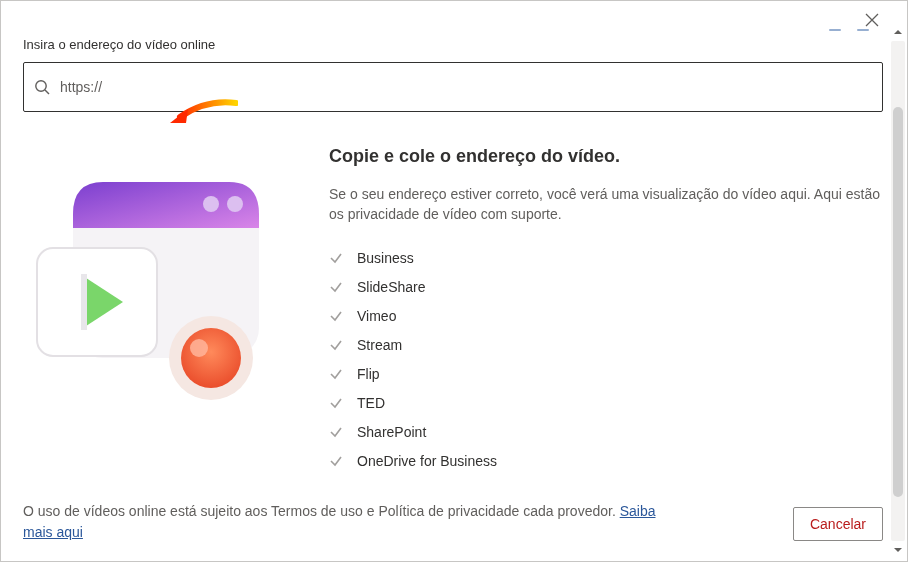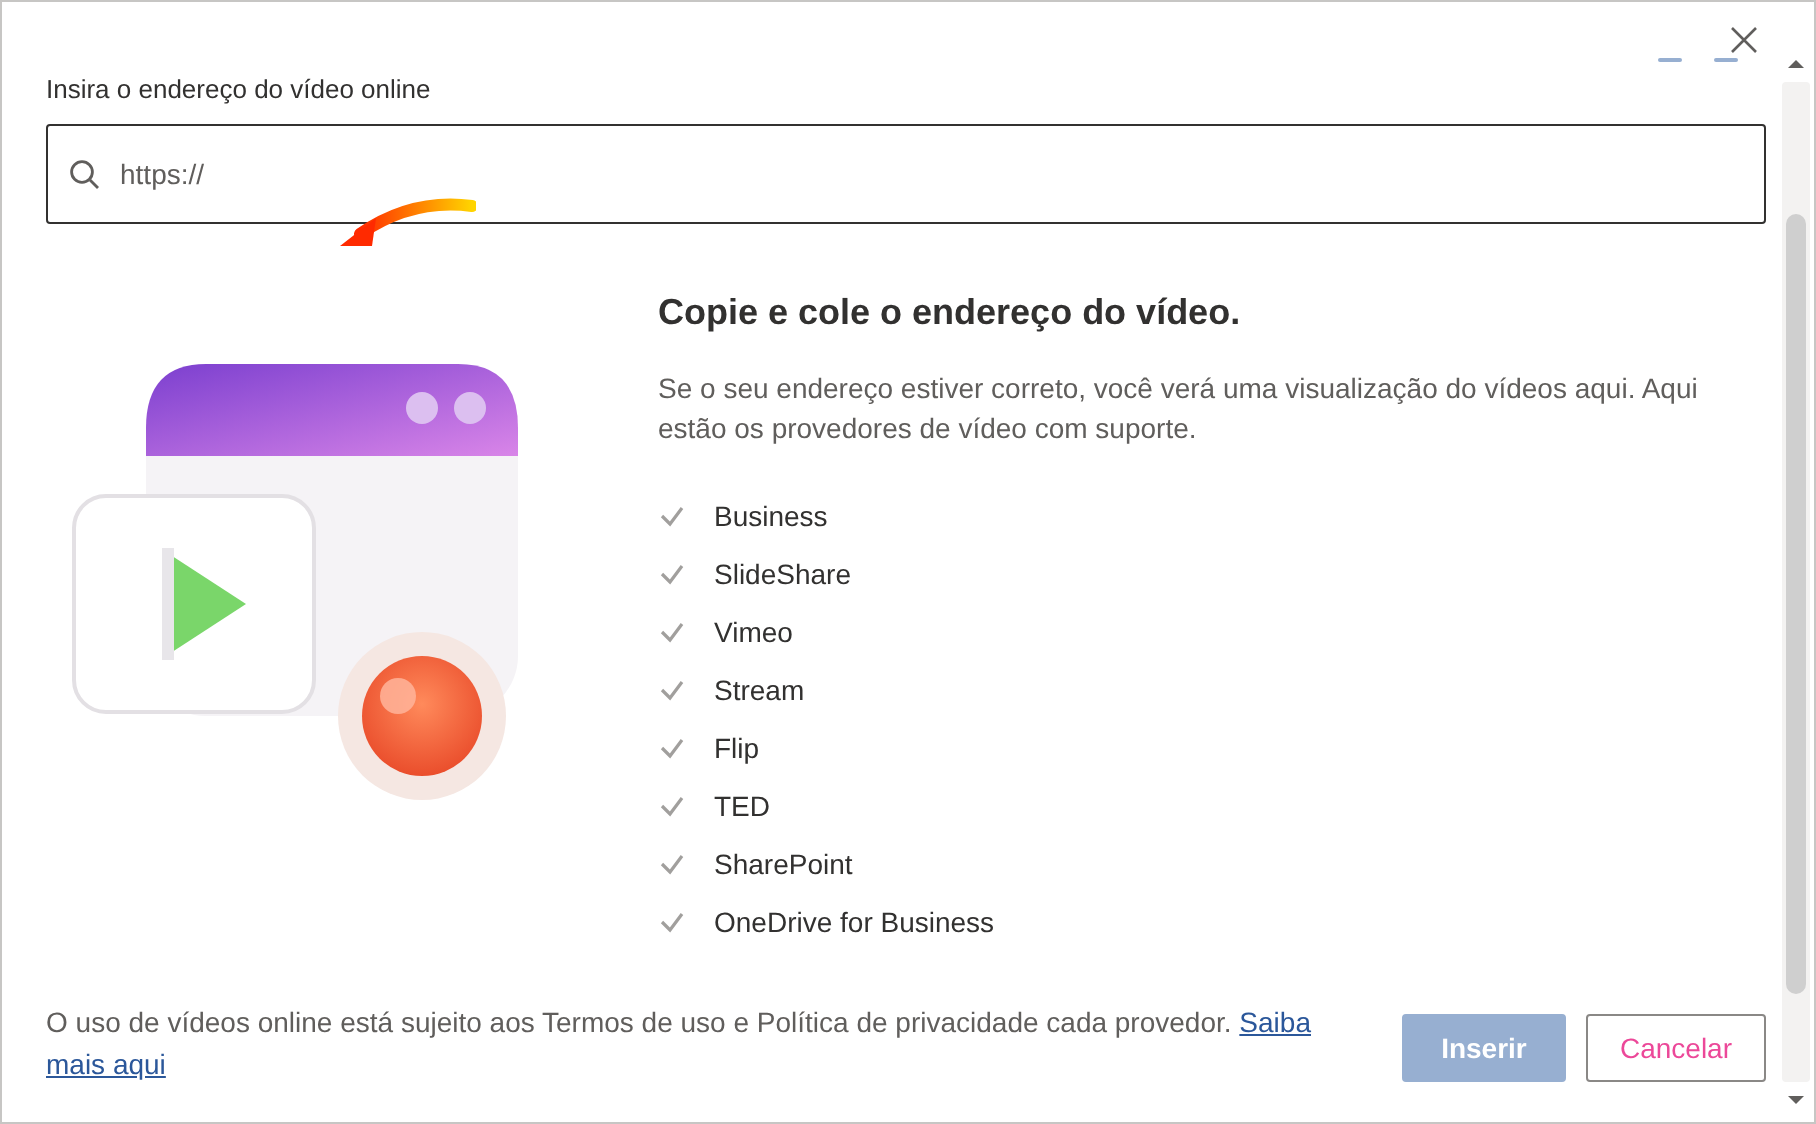--- a/index.html
+++ b/index.html
@@ -155,21 +155,21 @@
   }
   .btn-primary {
     background:#97afd1;
     border:1px solid #97afd1;
     color:#fff;
     font-weight:600;
   }
   .btn-secondary {
     background:#fff;
     border:1px solid #8a8886;
-    color:#ec4899;
+    color:#b91c1c;
   }
   .peek {
     position:absolute;
     right:38px;
     top:28px;
     display:flex;
     gap:16px;
   }
   .peek span {
     display:block;width:12px;border-bottom:2px solid #97afd1;border-radius:1px;
@@ -253,21 +253,21 @@
           <path d="M60 124 L100 150 L60 176 Z" fill="#7ad66a"></path>
           <rect x="58" y="122" width="6" height="56" fill="#e8e6ea"></rect>
           <circle cx="188" cy="206" r="42" fill="#f5e7e2"></circle>
           <circle cx="188" cy="206" r="30" fill="url(#rec)"></circle>
           <circle cx="176" cy="196" r="9" fill="#ffb49a" opacity="0.85"></circle>
         </svg>
       </div>
 
       <div class="info">
         <div class="info-title">Copie e cole o endereço do vídeo.</div>
-        <div class="info-desc">Se o seu endereço estiver correto, você verá uma visualização do vídeos aqui. Aqui estão os provedores de vídeo com suporte.</div>
+        <div class="info-desc">Se o seu endereço estiver correto, você verá uma visualização do vídeo aqui. Aqui estão os privacidade de vídeo com suporte.</div>
         <ul class="provider-list">
             <li>
               <svg viewBox="0 0 14 14">
                 <path d="M2 7 L6 11 L12 3"></path>
               </svg>
               <span>Business</span>
             </li>
             <li>
               <svg viewBox="0 0 14 14">
                 <path d="M2 7 L6 11 L12 3"></path>
@@ -312,19 +312,18 @@
             </li>
           </ul>
       </div>
     </div>
 
     <div class="footer">
       <div class="footer-text">
         <span>O uso de vídeos online está sujeito aos Termos de uso e Política de privacidade cada provedor.  </span><a>Saiba mais aqui</a>
       </div>
       <div class="footer-buttons">
-        <button class="btn btn-primary">Inserir</button>
         <button class="btn btn-secondary">Cancelar</button>
       </div>
     </div>
 
   </div>
 </div>
 
 </body></html>

